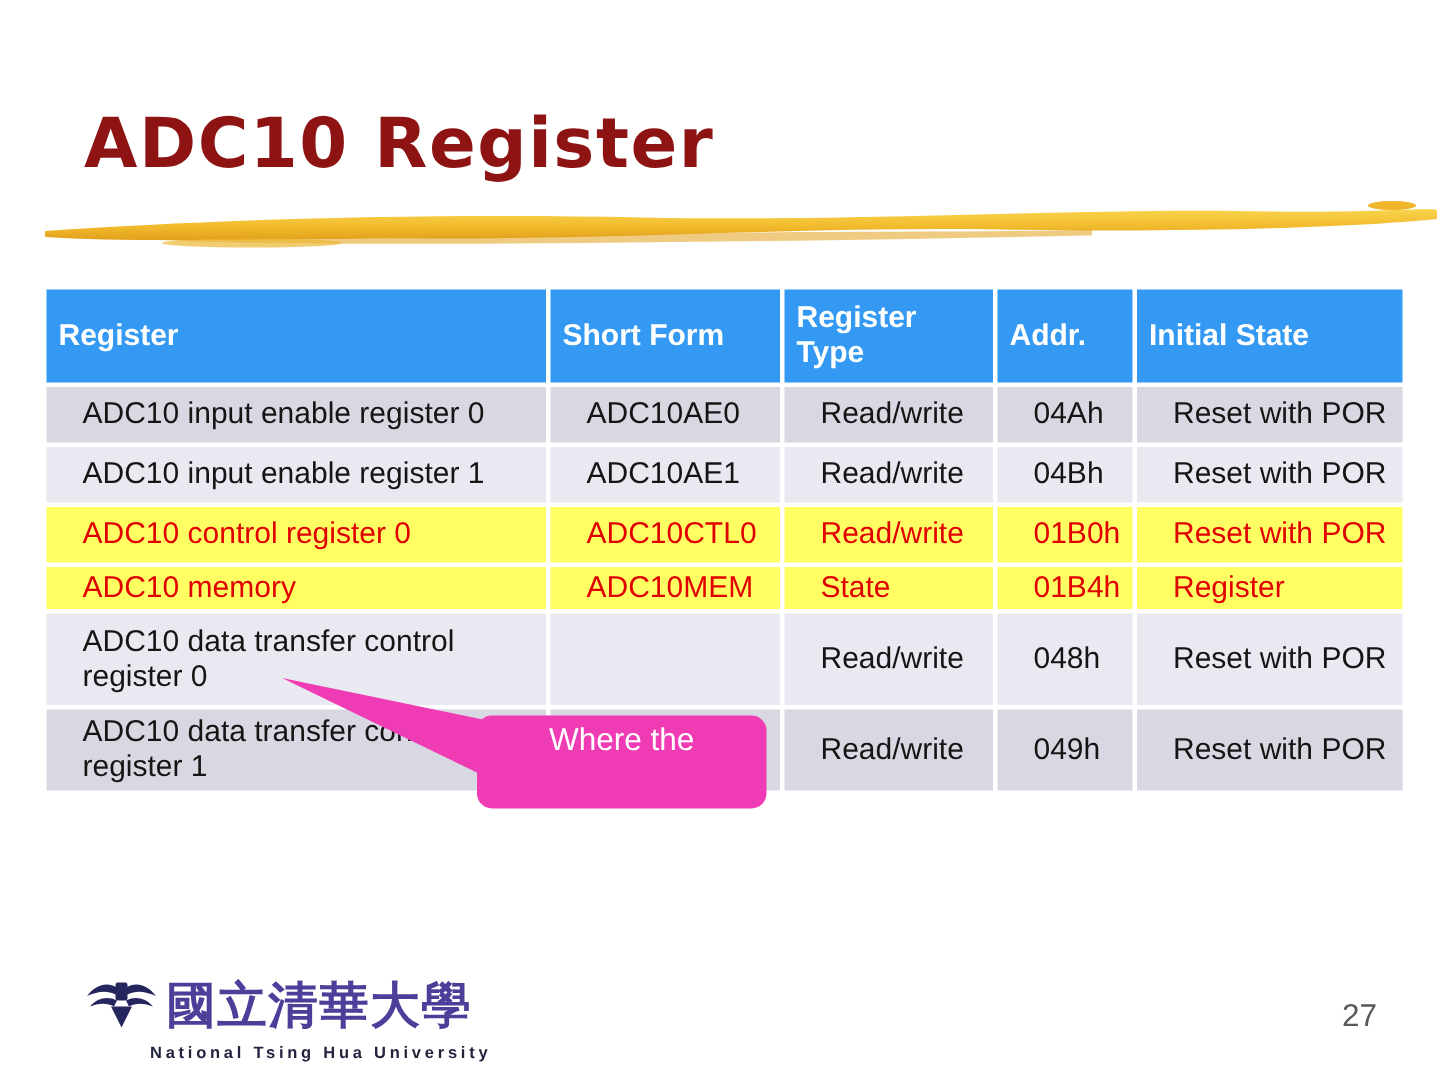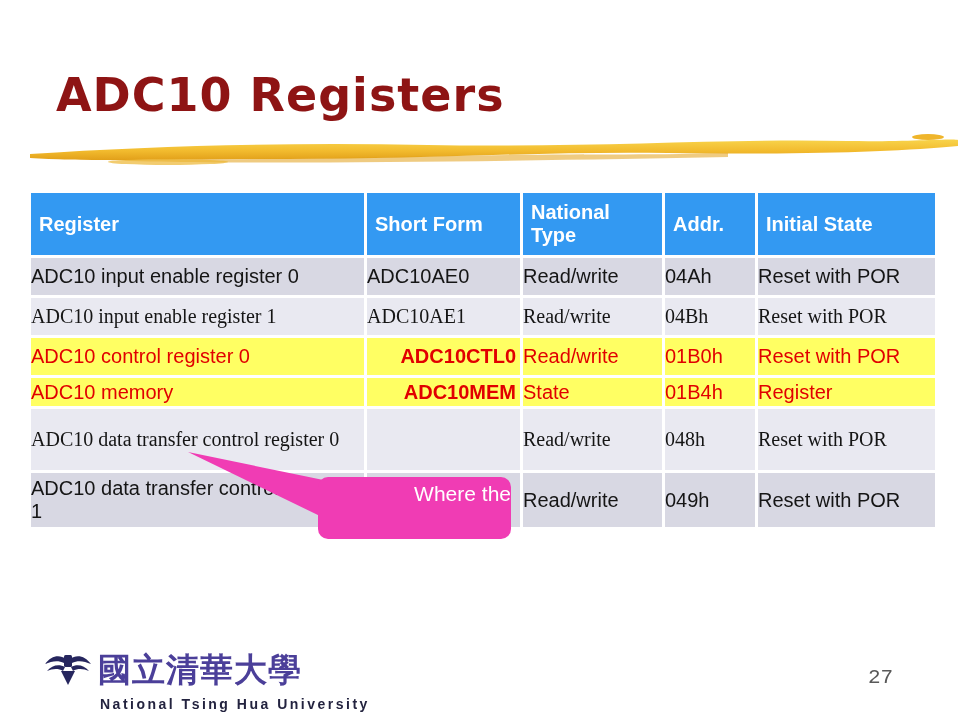--- a/index.html
+++ b/index.html
@@ -18,56 +18,56 @@
     position:absolute;left:28px;top:190px;width:910px;
     border-collapse:separate;border-spacing:3px;table-layout:fixed;
   }
   .regtable th{
     background:var(--header_blue,#3399F2);color:#ffffff;
     font-size:20px;font-weight:bold;text-align:left;
     padding:2px 4px 2px 8px;vertical-align:middle;height:58px;
   }
   .regtable td{
     font-size:20px;color:#151515;text-align:left;
-    padding:2px 4px 2px 0;vertical-align:middle;
+    padding:2px 4px 2px 24px;vertical-align:middle;
     overflow:hidden;
   }
   tr.dark td{background:var(--row_dark,#D8D8E3);}
-  tr.light td{background:var(--row_light,#E9E9F1);font-family:Liberation Serif, serif;}
+  tr.light td{background:var(--row_light,#E9E9F1);}
   tr.hl td{background:var(--highlight_yellow,#FFFF63);color:var(--highlight_red,#E10000);}
-  td.b{font-weight:bold;text-align:right;}
+  td.b{font-weight:normal;}
   td.top{vertical-align:top;padding-top:6px;}
   .tail-svg{position:absolute;left:0;top:0;width:960px;height:720px;z-index:5;pointer-events:none;}
   .callout-box{
     position:absolute;left:318px;top:477px;width:193px;height:62px;z-index:6;
     background:var(--callout_pink,#F03CB4);border-radius:10px;
-    color:#ffffff;font-size:21px;line-height:28px;text-align:right;
+    color:#ffffff;font-size:21px;line-height:28px;text-align:center;
     padding-top:3px;box-sizing:border-box;
   }
   .footer-logo{position:absolute;left:44px;top:648px;}
-  .logo-row{display:flex;align-items:flex-start;}
+  .logo-row{display:flex;align-items:flex-start;justify-content:center;}
   .logo-emblem{margin-top:4px;}
   .logo-cjk{
     font-size:33px;color:var(--logo_purple,#4B3F99);
     margin-left:6px;letter-spacing:1px;font-weight:bold;
   }
   .logo-en{
     margin-top:3px;margin-left:56px;
-    font-size:14px;font-weight:bold;letter-spacing:2.5px;
+    font-size:11px;font-weight:bold;letter-spacing:2.5px;
     color:#23233f;
   }
   .page-number{
-    position:absolute;left:868px;top:666px;width:50px;text-align:left;
-    font-size:21px;color:var(--page_gray,#595959);font-family:Liberation Mono, monospace;
+    position:absolute;left:868px;top:666px;width:50px;text-align:right;
+    font-size:21px;color:var(--page_gray,#595959);
   }
 </style>
 </head>
 <body>
 
-<h1 class="title">ADC10 Registers</h1>
+<h1 class="title">ADC10 Register</h1>
 
 <svg class="brush" width="932" height="42" viewBox="0 0 932 42">
   <defs>
     <linearGradient id="gold" x1="0" y1="0" x2="0" y2="1">
       <stop offset="0" stop-color="#F8D44C"></stop>
       <stop offset="0.55" stop-color="#F2BB2E"></stop>
       <stop offset="1" stop-color="#E2A01A"></stop>
     </linearGradient>
   </defs>
   <path fill="url(#gold)" d="M2,22 C120,14 260,10 400,13 C560,16 700,6 820,9 C880,10 928,6 930,8 L930,14 C870,20 760,23 640,21 C520,19 400,27 260,27 C160,27 60,30 2,26 Z"></path>
@@ -81,21 +81,21 @@
     <col style="width:333px">
       <col style="width:153px">
       <col style="width:139px">
       <col style="width:90px">
       <col style="width:177px">
   </colgroup>
   <thead>
     <tr>
       <th>Register</th>
       <th>Short Form</th>
-      <th>National Type</th>
+      <th>Register Type</th>
       <th>Addr.</th>
       <th>Initial State</th>
     </tr>
   </thead>
   <tbody>
     <tr class="dark" style="height:37px">
       <td>ADC10 input enable register 0</td>
       <td>ADC10AE0</td>
       <td>Read/write</td>
       <td>04Ah</td>

